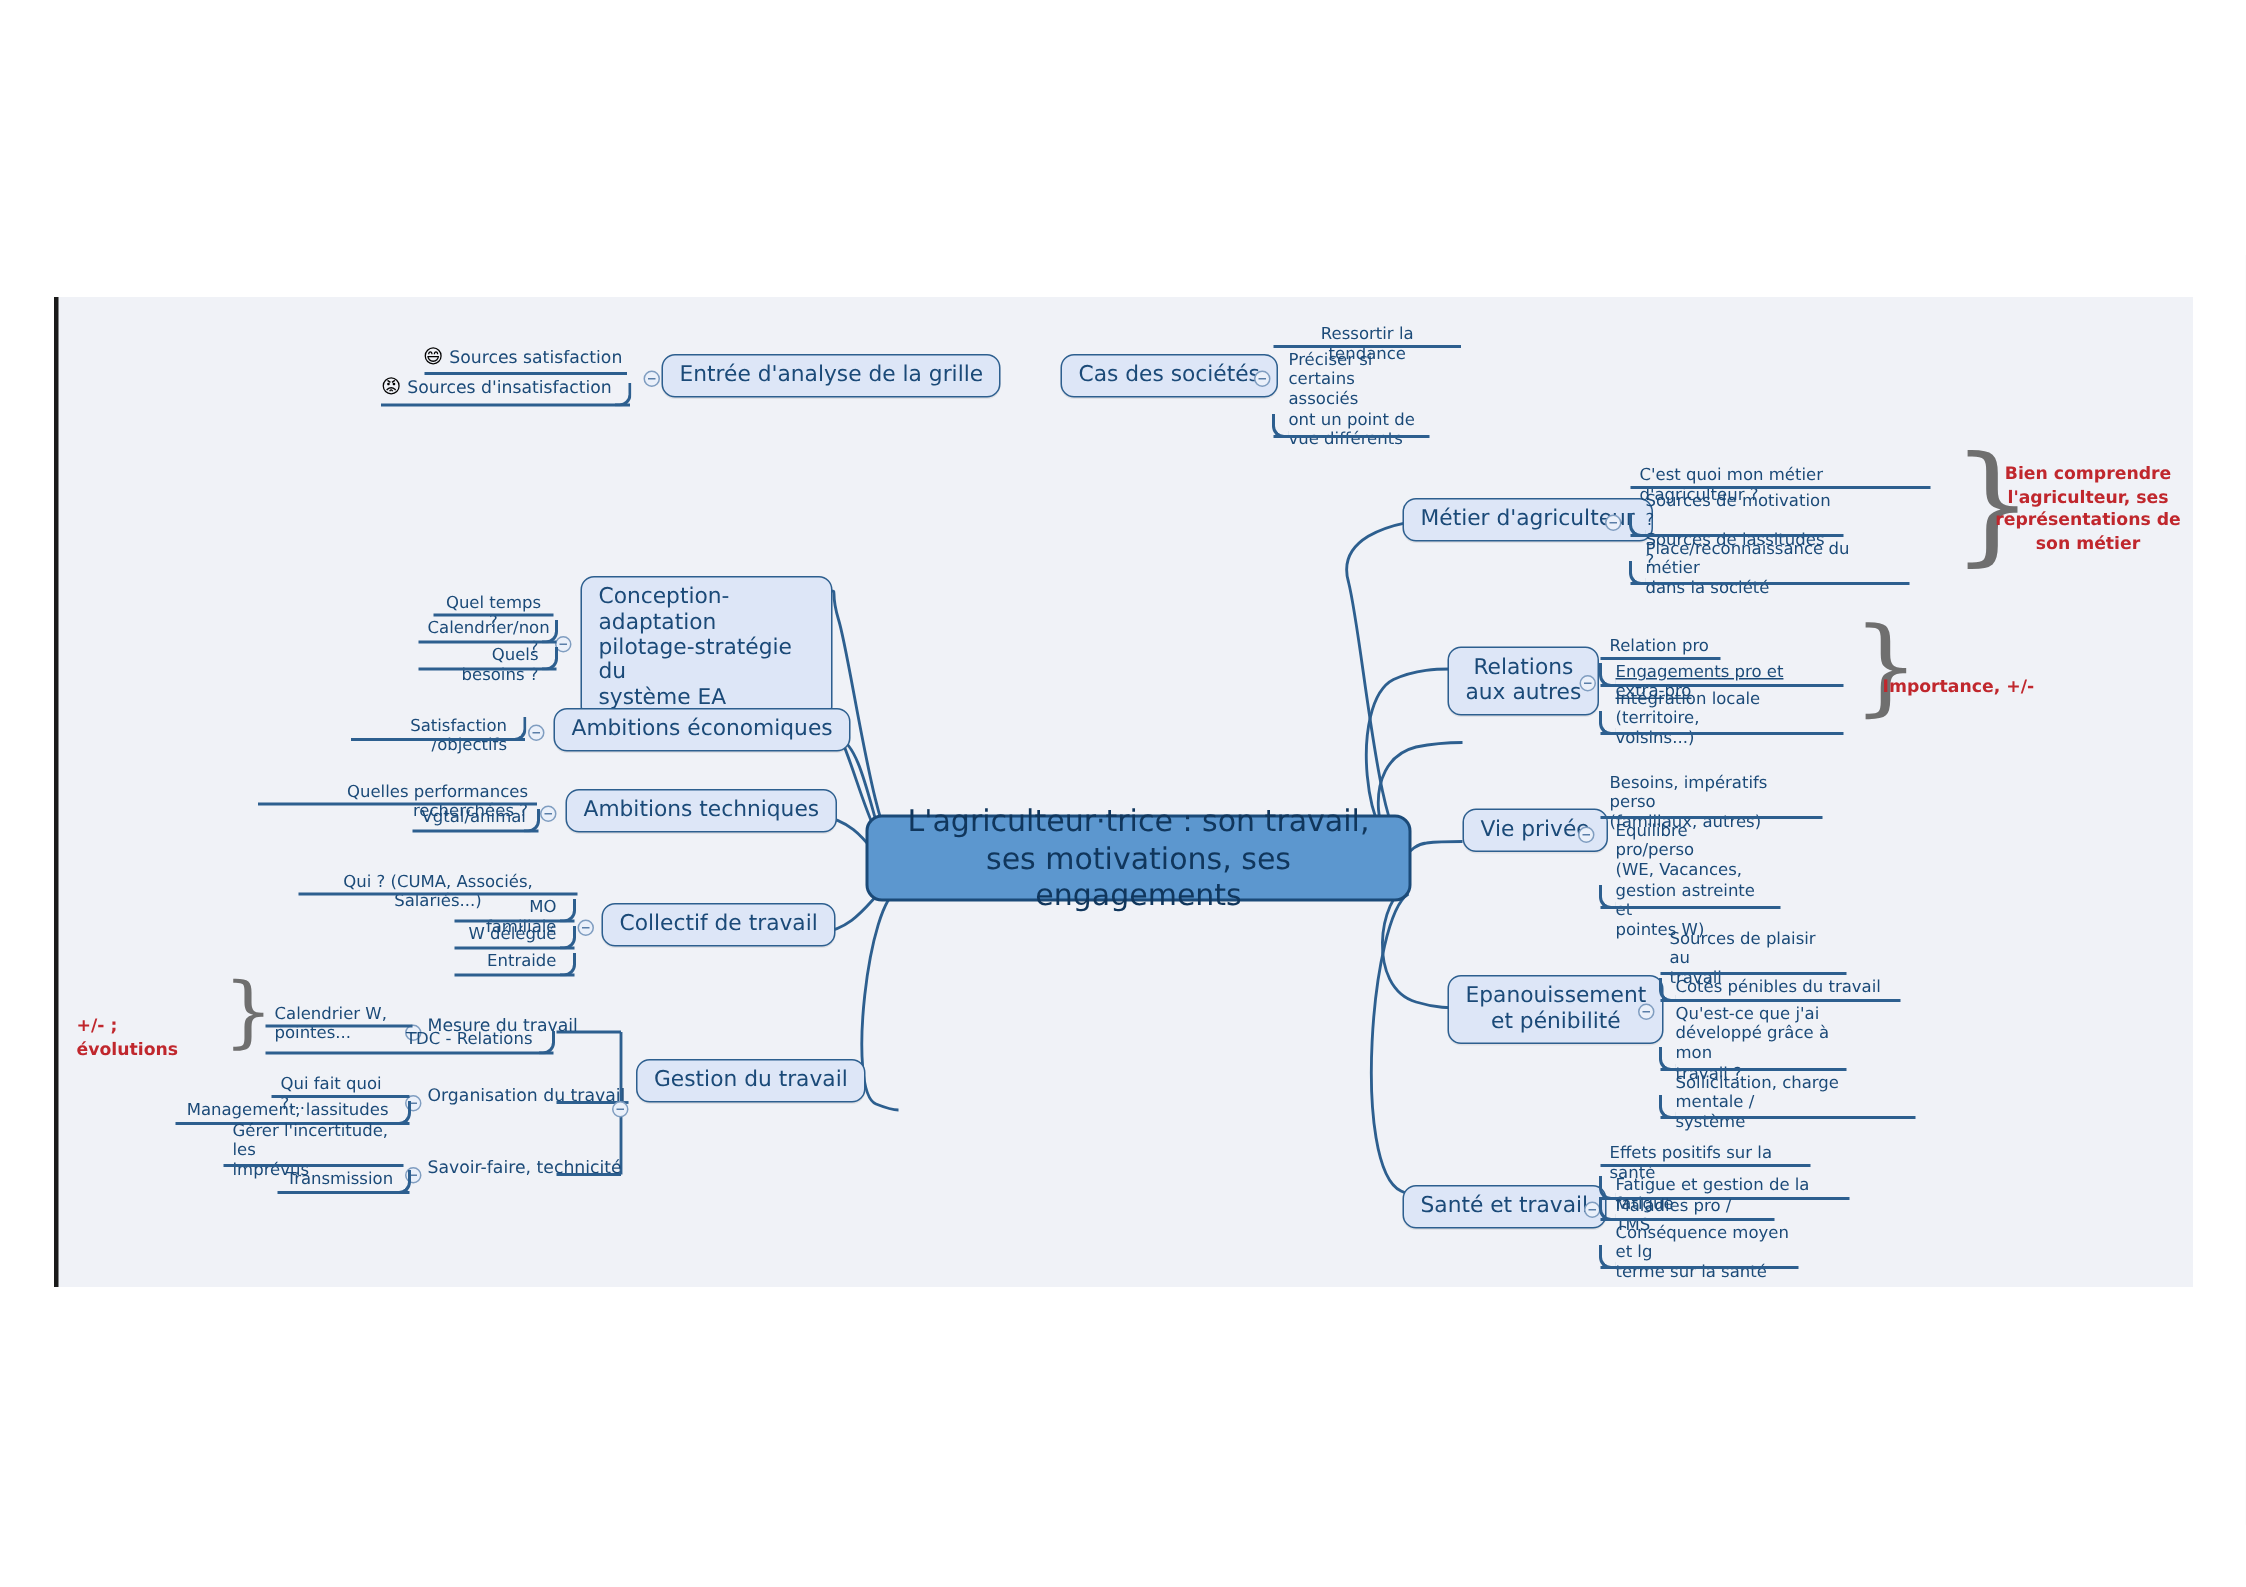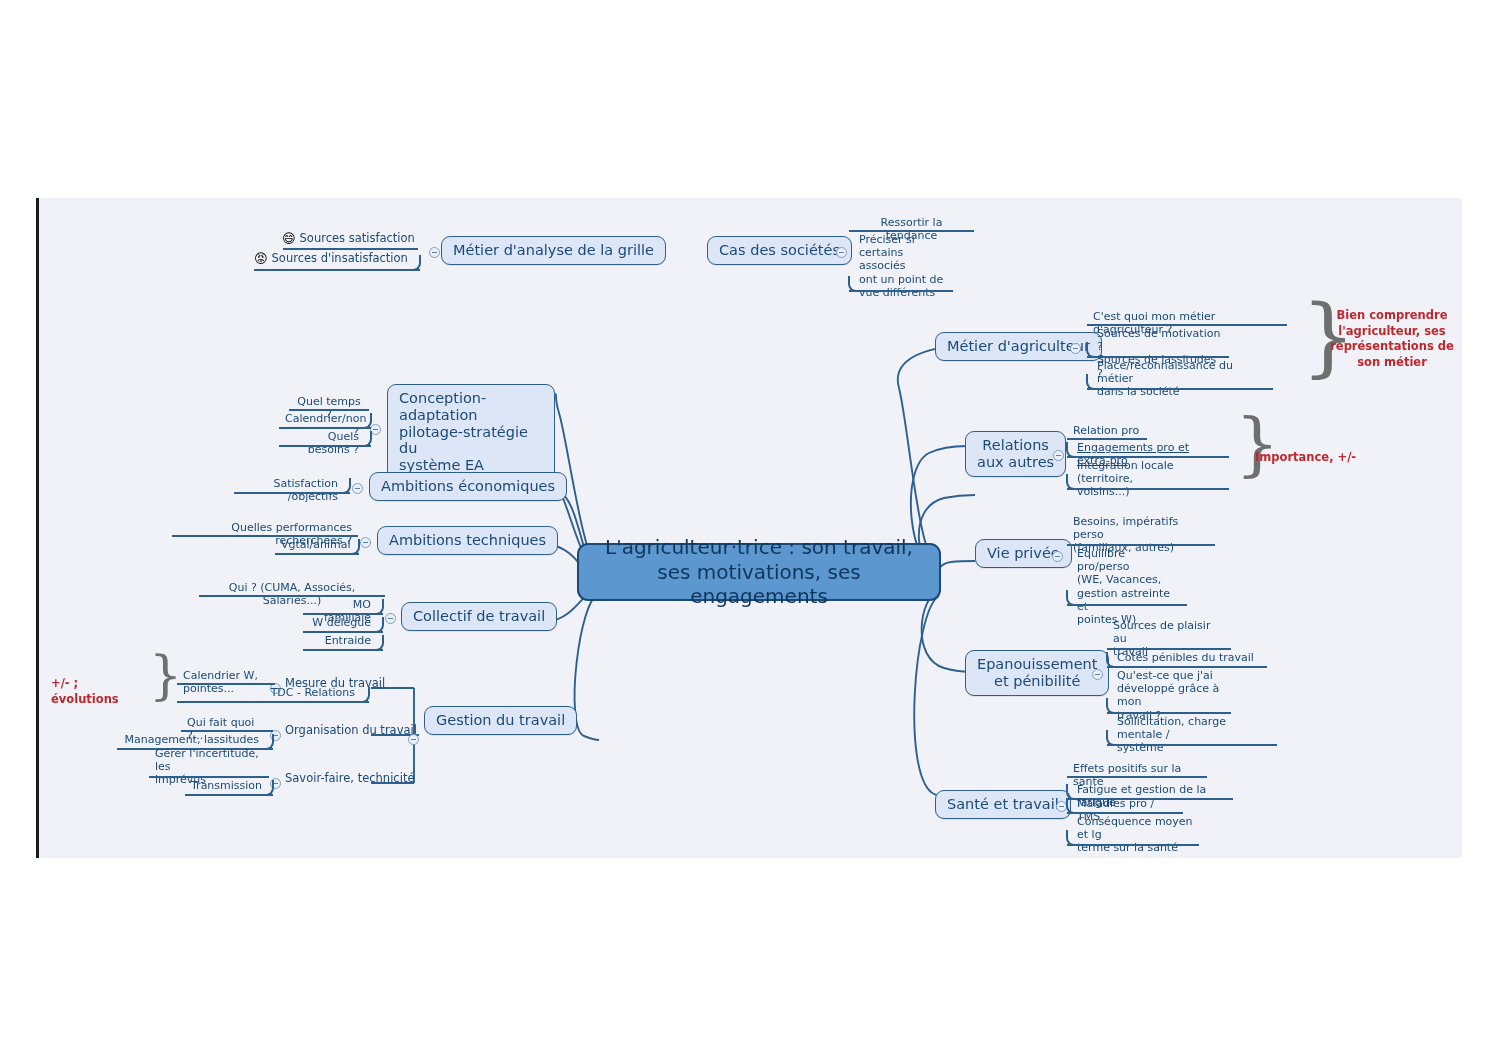--- a/index.html
+++ b/index.html
@@ -104,21 +104,21 @@
   <div class="emo-wrap" style="left:215px;top:53px;">
     <span class="emoji">😡</span>
     <span class="t12" style="color:#1b4a78;">Sources d'insatisfaction</span>
   </div>
   <div class="leaf hook-r t12" style="left:215px;top:55px;width:166px;height:18px;">
       <span class="ul"></span>
     </div>
 
   <div class="toggle" style="left:390px;top:49px;"></div>
   <div class="node main-node t14" style="left:402px;top:38px;">
-    <span>Métier d'analyse de la grille</span>
+    <span>Entrée d'analyse de la grille</span>
   </div>
 
   <div class="node main-node t14" style="left:668px;top:38px;">
     <span>Cas des sociétés</span>
   </div>
   <div class="toggle" style="left:797px;top:49px;"></div>
 
   <div class="leaf t11" style="left:810px;top:17px;width:125px;height:17px;text-align:center;">
     <span>Ressortir la tendance</span><span class="ul"></span>
   </div>

